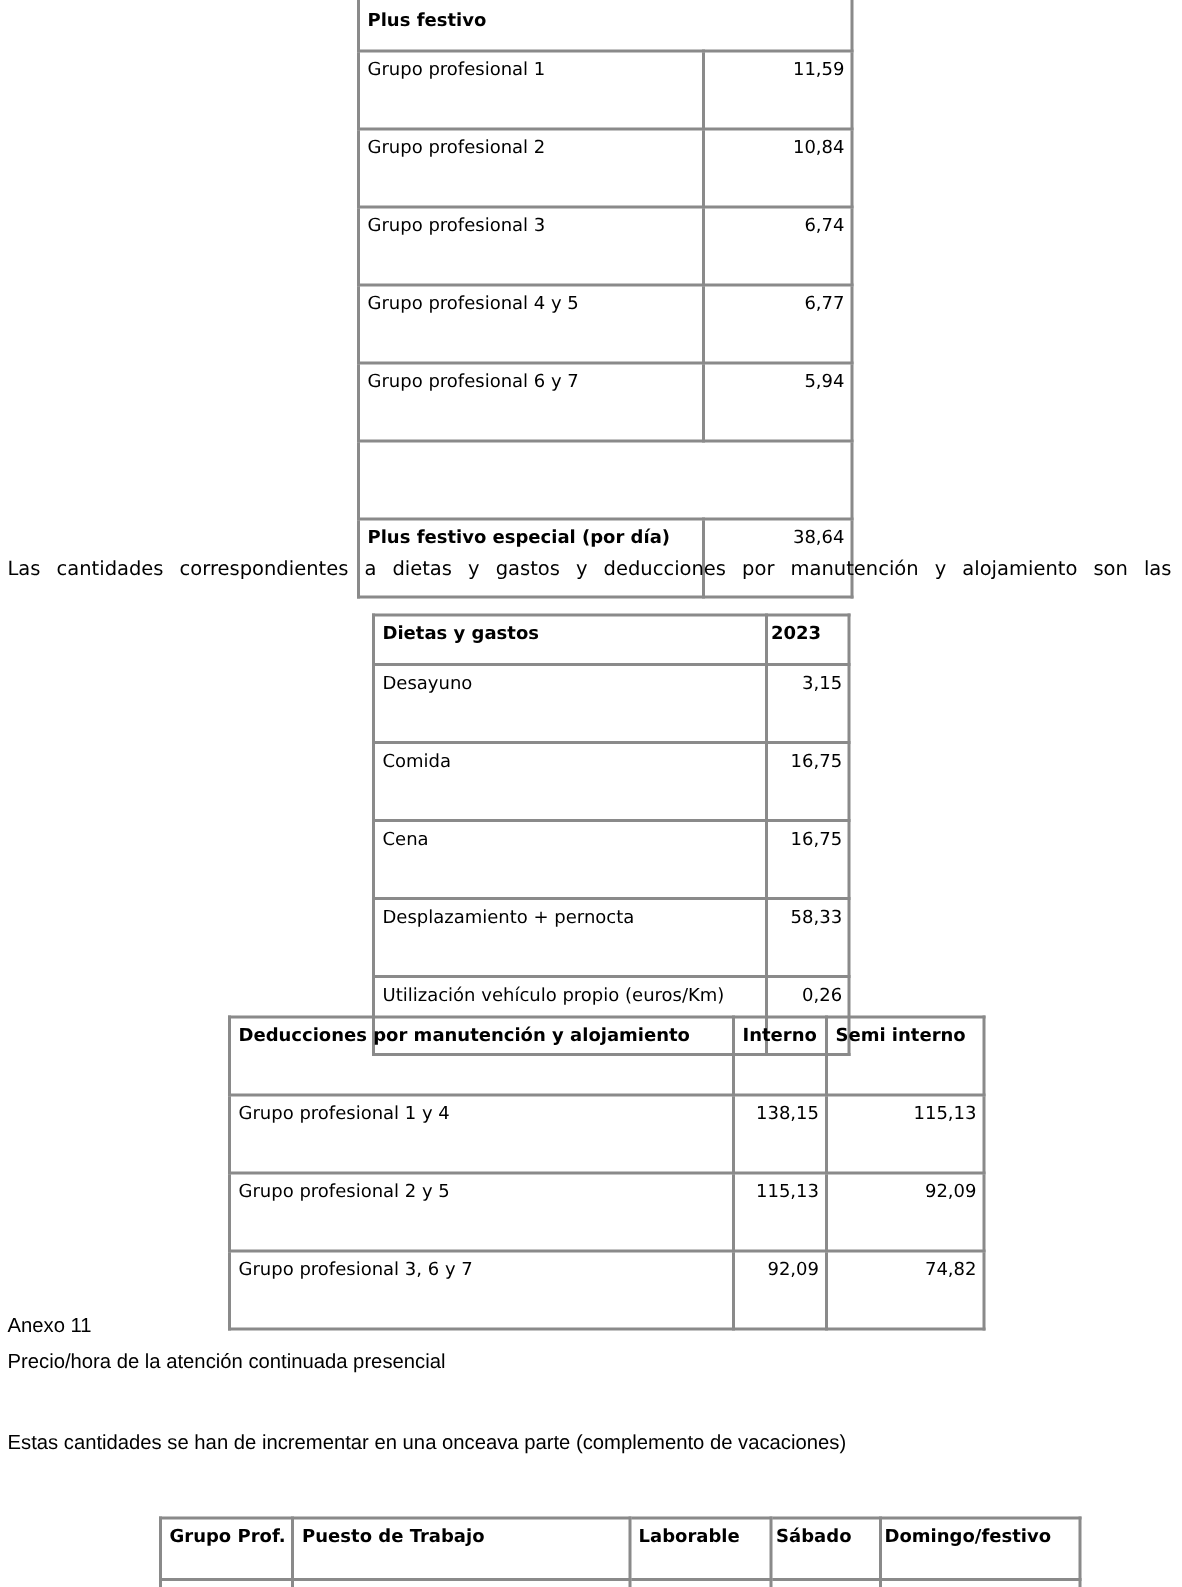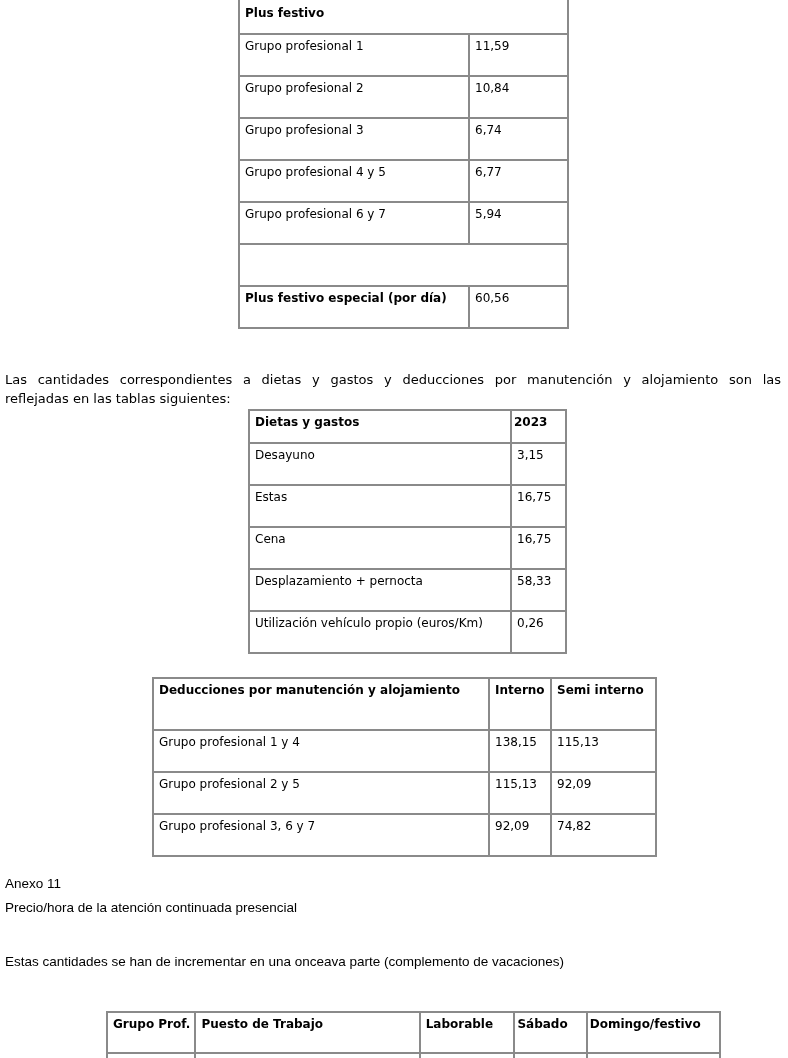--- a/index.html
+++ b/index.html
@@ -18,23 +18,23 @@
     font-family: "DejaVu Sans", sans-serif;
     font-size: 12px;
     color: var(--text, #000000);
   }
   td {
     border: 2px solid var(--border, #8a8a8a);
     vertical-align: top;
     padding: 4px 4px 0 5px;
     white-space: nowrap;
     overflow: hidden;
-    height: 42px;
+    height: 52px;
   }
-  td.num { padding-right: 4px; }
+  td.num { text-align: right; padding-right: 4px; }
   td.b { font-weight: bold; }
   td.ctr { text-align: center; padding-left: 2px; padding-right: 18px; }
   tr.h37 > td { height: 37px; padding-top: 8px; }
   tr.h33 > td { height: 33px; }
   tr.h36 > td { height: 52px; }
   tr.h41 > td { height: 41px; }
   tr.h30 > td { height: 30px; }
   .para { position: absolute; color: var(--text, #000000); }
   .verdana { font: 13px/19px "DejaVu Sans", sans-serif; }
   .narrow { font: 13.5px/18px "Liberation Sans", sans-serif; }
@@ -81,48 +81,47 @@
         </tr>
         <tr>
           <td>Grupo profesional 6 y 7</td>
           <td class="num">5,94</td>
         </tr>
         <tr>
           <td colspan="2"></td>
         </tr>
         <tr>
           <td class="b">Plus festivo especial (por día)</td>
-          <td class="num">60,56</td>
+          <td class="num">38,64</td>
         </tr>
       </tbody>
     </table>
   </div>
 
   <div class="para verdana" id="intro">
     <div class="jl">Las cantidades correspondientes a dietas y gastos y deducciones por manutención y alojamiento son las</div>
-    <div>reflejadas en las tablas siguientes:</div>
   </div>
 
   <div class="twrap" id="t2">
     <table>
       <colgroup>
           <col style="width:262px">
           <col style="width:42px">
         </colgroup>
       <tbody>
         <tr class="h33">
           <td class="b">Dietas y gastos</td>
           <td class="b ctr">2023</td>
         </tr>
         <tr>
           <td>Desayuno</td>
           <td class="num">3,15</td>
         </tr>
         <tr>
-          <td>Estas</td>
+          <td>Comida</td>
           <td class="num">16,75</td>
         </tr>
         <tr>
           <td>Cena</td>
           <td class="num">16,75</td>
         </tr>
         <tr>
           <td>Desplazamiento + pernocta</td>
           <td class="num">58,33</td>
         </tr>

